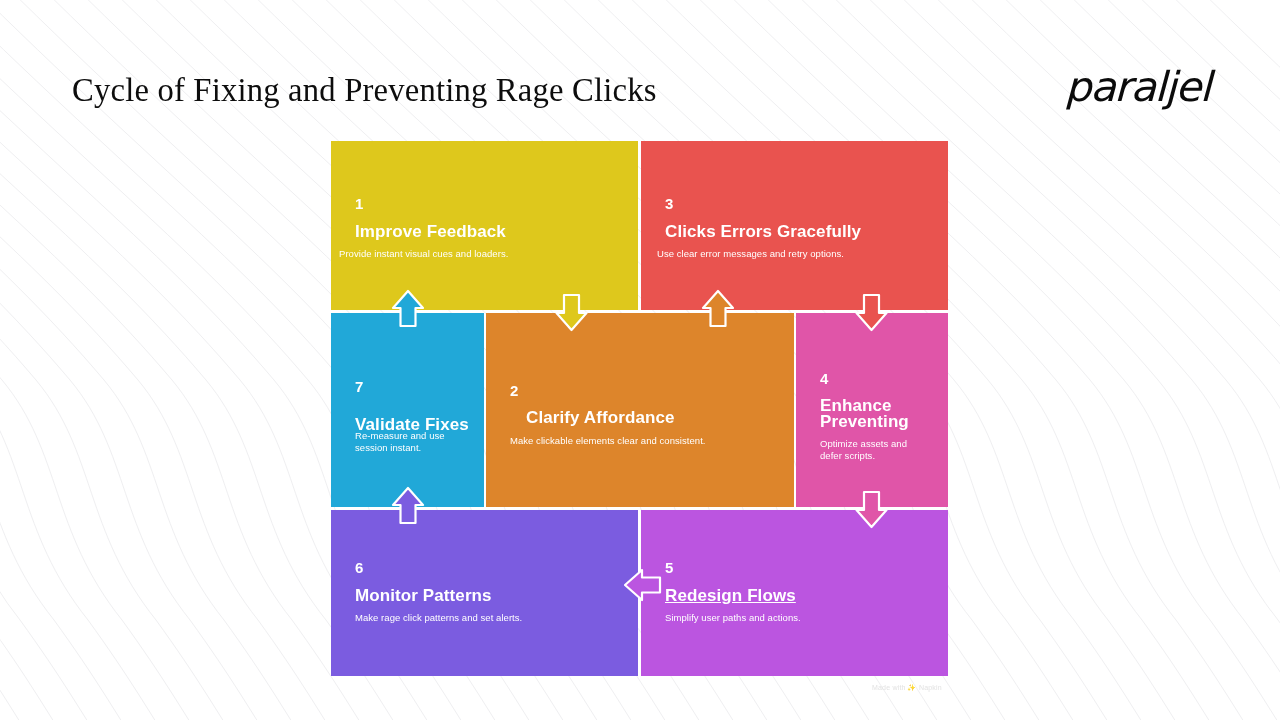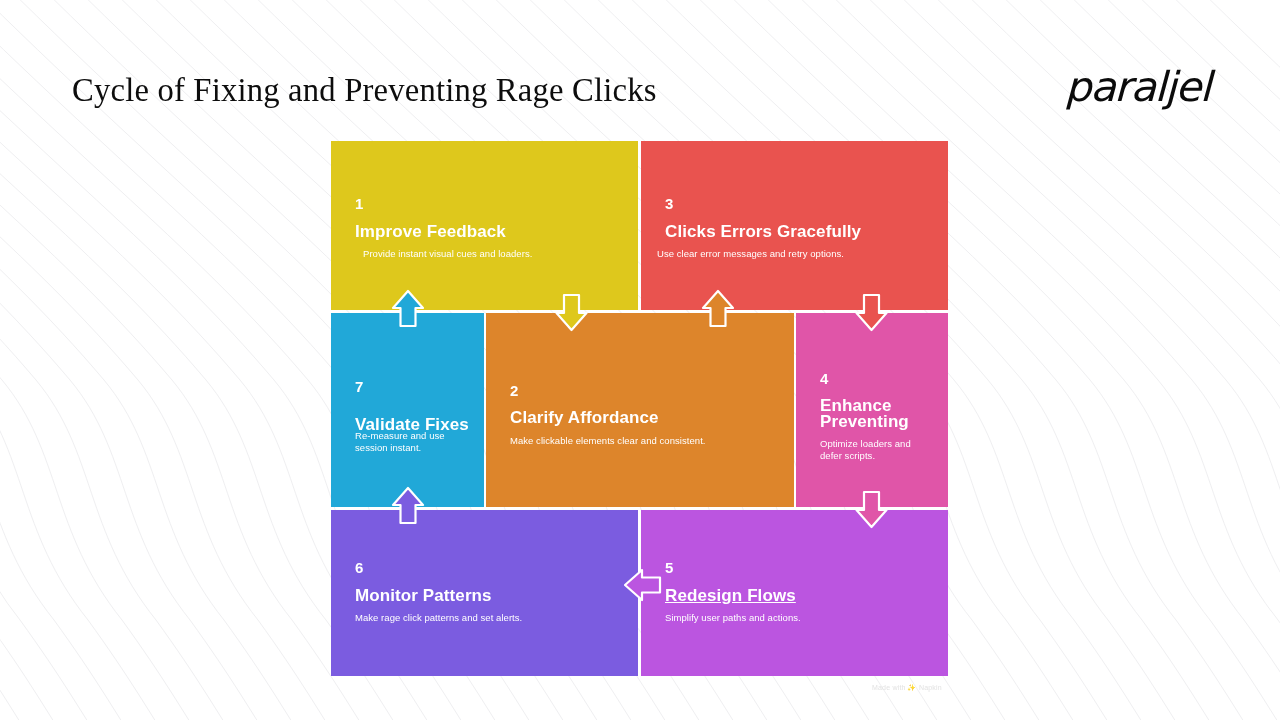--- a/index.html
+++ b/index.html
@@ -106,32 +106,32 @@
   #block-1 { left: 0px;   top: 0px;   width: 307px; height: 169px; }
   #block-3 { left: 310px; top: 0px;   width: 307px; height: 169px; }
   #block-7 { left: 0px;   top: 172px; width: 153px; height: 194px; }
   #block-2 { left: 155px; top: 172px; width: 308px; height: 194px; }
   #block-4 { left: 465px; top: 172px; width: 152px; height: 194px; }
   #block-6 { left: 0px;   top: 369px; width: 307px; height: 166px; }
   #block-5 { left: 310px; top: 369px; width: 307px; height: 166px; }
 
   #block-1 .bnum   { left: 24px; top: 55px; }
   #block-1 .btitle { left: 24px; top: 83px; }
-  #block-1 .bdesc  { left: 32px; top: 107px; }
+  #block-1 .bdesc  { left: 8px; top: 107px; }
 
   #block-3 .bnum   { left: 24px; top: 55px; }
   #block-3 .btitle { left: 24px; top: 83px; }
   #block-3 .bdesc  { left: 16px; top: 107px; }
 
   #block-7 .bnum   { left: 24px; top: 66px; }
   #block-7 .btitle { left: 24px; top: 104px; }
   #block-7 .bdesc  { left: 24px; top: 117px; width: 110px; }
 
   #block-2 .bnum   { left: 24px; top: 70px; }
-  #block-2 .btitle { left: 24px; top: 97px; }
+  #block-2 .btitle { left: 40px; top: 97px; }
   #block-2 .bdesc  { left: 24px; top: 122px; }
 
   #block-4 .bnum   { left: 24px; top: 58px; }
   #block-4 .btitle { left: 24px; top: 85px; width: 105px; }
   #block-4 .bdesc  { left: 24px; top: 125px; width: 110px; }
 
   #block-6 .bnum   { left: 24px; top: 50px; }
   #block-6 .btitle { left: 24px; top: 78px; }
   #block-6 .bdesc  { left: 24px; top: 102px; }
 
@@ -272,21 +272,21 @@
 
   <div class="block" id="block-2" style="background-color: rgb(221, 133, 43);">
     <div class="bnum">2</div>
     <div class="btitle">Clarify Affordance</div>
     <div class="bdesc">Make clickable elements clear and consistent.</div>
   </div>
 
   <div class="block" id="block-4" style="background-color: rgb(224, 85, 168);">
     <div class="bnum">4</div>
     <div class="btitle">Enhance Preventing</div>
-    <div class="bdesc">Optimize loaders and defer scripts.</div>
+    <div class="bdesc">Optimize assets and defer scripts.</div>
   </div>
 
   <div class="block" id="block-6" style="background-color: rgb(123, 92, 224);">
     <div class="bnum">6</div>
     <div class="btitle">Monitor Patterns</div>
     <div class="bdesc">Make rage click patterns and set alerts.</div>
   </div>
 
   <div class="block" id="block-5" style="background-color: rgb(187, 85, 224);">
     <div class="bnum">5</div>

